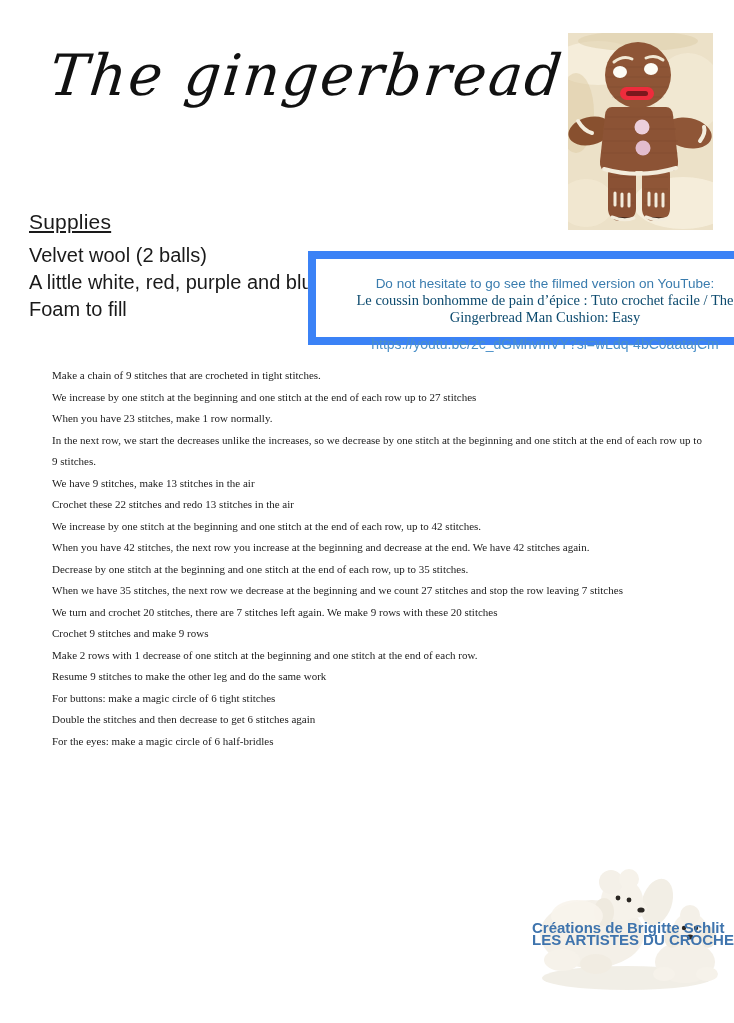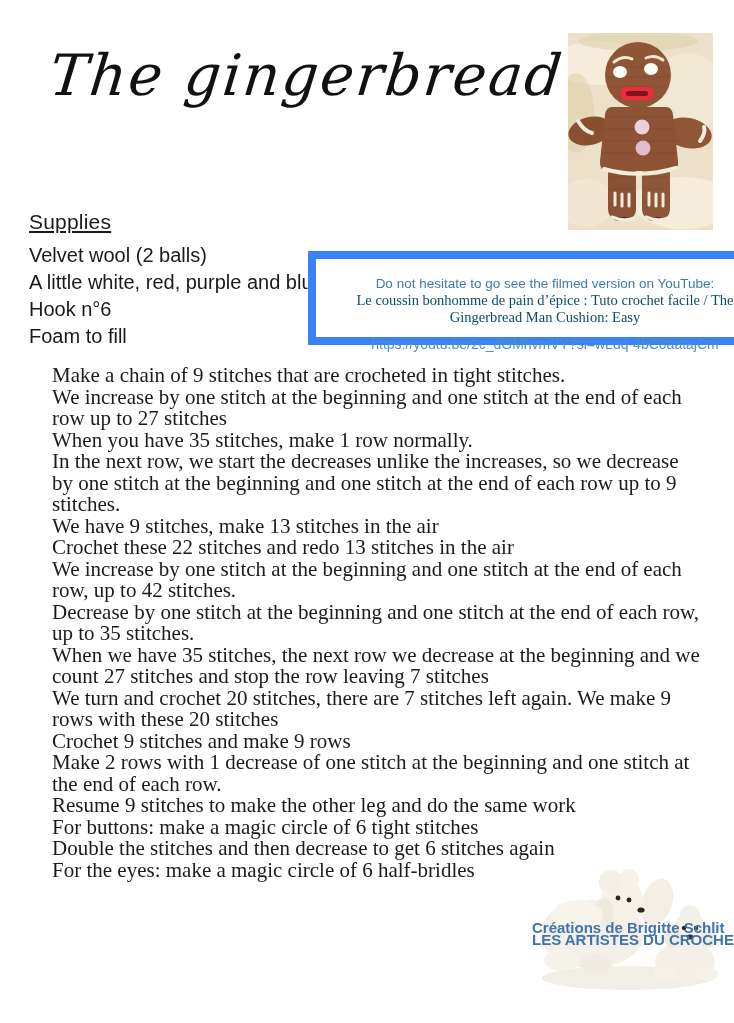--- a/index.html
+++ b/index.html
@@ -94,21 +94,21 @@
     text-decoration: none;
   }
 
   
   .instructions {
     position: absolute;
     left: 52px;
     top: 365px;
     width: 650px;
     font-family: "Liberation Serif", serif;
-    font-size: 21px;
+    font-size: 11px;
     line-height: 21.5px;
     color: #1b1b1b;
   }
   .instructions p { margin: 0; }
 
   
   .photo-dogs {
     position: absolute;
     left: 522px;
     top: 860px;
@@ -182,38 +182,38 @@
         <path d="M44,184 q12,5 22,1"></path>
         <path d="M78,184 q12,5 22,1"></path>
       </g>
     </svg>
   </div>
 
   <div class="supplies">
     <div class="supplies-heading">Supplies</div>
     <div class="supplies-item">Velvet wool (2 balls)</div>
     <div class="supplies-item">A little white, red, purple and blue</div>
-    <div class="supplies-item">Hook n°6</div>
     <div class="supplies-item">Foam to fill</div>
   </div>
 
   <div class="yt-box">
     <div class="yt-line1">Do not hesitate to go see the filmed version on YouTube:</div>
     <div class="yt-line2">Le coussin bonhomme de pain d’épice : Tuto crochet facile / The Gingerbread Man Cushion: Easy</div>
     <a class="yt-url" href="#">https://youtu.be/2c_dGMhvmVY?si=wLdq-4bC0aatajCm</a>
   </div>
 
   <div class="instructions">
     <p>Make a chain of 9 stitches that are crocheted in tight stitches.</p>
     <p>We increase by one stitch at the beginning and one stitch at the end of each row up to 27 stitches</p>
-    <p>When you have 35 stitches, make 1 row normally.</p>
+    <p>When you have 23 stitches, make 1 row normally.</p>
     <p>In the next row, we start the decreases unlike the increases, so we decrease by one stitch at the beginning and one stitch at the end of each row up to 9 stitches.</p>
     <p>We have 9 stitches, make 13 stitches in the air</p>
     <p>Crochet these 22 stitches and redo 13 stitches in the air</p>
     <p>We increase by one stitch at the beginning and one stitch at the end of each row, up to 42 stitches.</p>
+    <p>When you have 42 stitches, the next row you increase at the beginning and decrease at the end. We have 42 stitches again.</p>
     <p>Decrease by one stitch at the beginning and one stitch at the end of each row, up to 35 stitches.</p>
     <p>When we have 35 stitches, the next row we decrease at the beginning and we count 27 stitches and stop the row leaving 7 stitches</p>
     <p>We turn and crochet 20 stitches, there are 7 stitches left again. We make 9 rows with these 20 stitches</p>
     <p>Crochet 9 stitches and make 9 rows</p>
     <p>Make 2 rows with 1 decrease of one stitch at the beginning and one stitch at the end of each row.</p>
     <p>Resume 9 stitches to make the other leg and do the same work</p>
     <p>For buttons: make a magic circle of 6 tight stitches</p>
     <p>Double the stitches and then decrease to get 6 stitches again</p>
     <p>For the eyes: make a magic circle of 6 half-bridles</p>
   </div>

